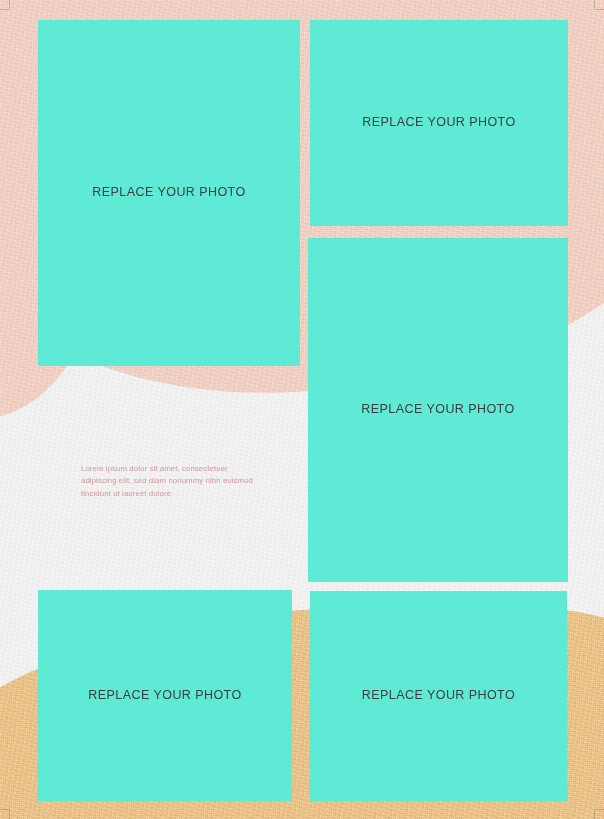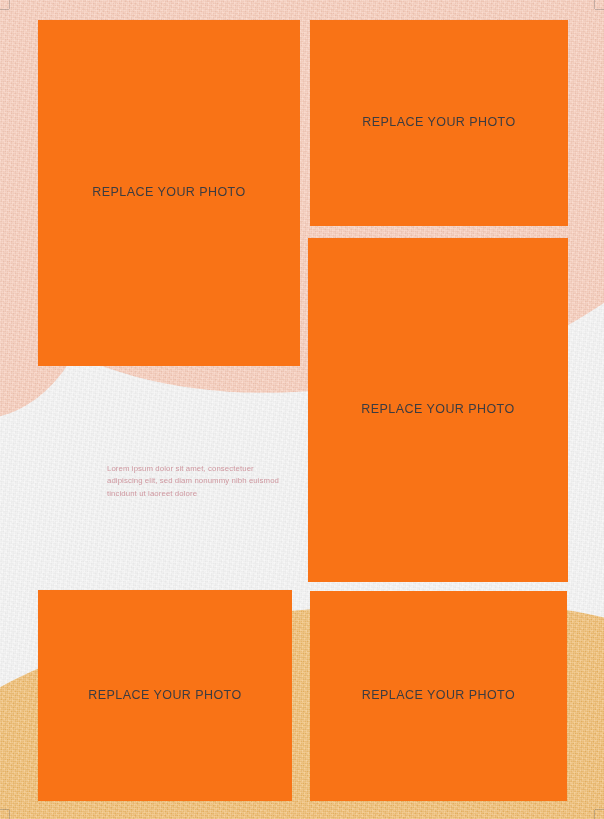--- a/index.html
+++ b/index.html
@@ -58,21 +58,21 @@
     pointer-events:none;
     opacity:.45;
     background-image:
       repeating-linear-gradient(17deg, rgba(255,255,255,.22) 0 2px, rgba(140,140,140,.05) 2px 4px),
       repeating-linear-gradient(101deg, rgba(255,255,255,.18) 0 2px, rgba(120,120,120,.05) 2px 5px);
   }
 
   
   .photo{
     position:absolute;
-    background:#f97316;
+    background:#5eead4;
     display:flex;
     align-items:center;
     justify-content:center;
     color:#3c3c41;
     text-align:center;
     letter-spacing:.035em;
     line-height:1.38;
     font-size:12.5px;
     font-weight:400;
     user-select:none;
@@ -88,21 +88,20 @@
   
   #caption{
     position:absolute;
     left:81px; top:455px;
     width:178px;
     color:#cf98a0;
     font-size:7.8px;
     line-height:1.62;
     letter-spacing:.012em;
     font-weight:400;
-    margin-left:26px;
   }
 
   
   .crop{position:absolute;pointer-events:none;opacity:.34;}
   .crop i{position:absolute;background:#6b6b6b;display:block;}
   .crop .h{width:9px;height:1px;}
   .crop .v{width:1px;height:9px;}
 
   #crop-tl{left:0;top:0;}
   #crop-tl .h{left:0;top:9px;}

